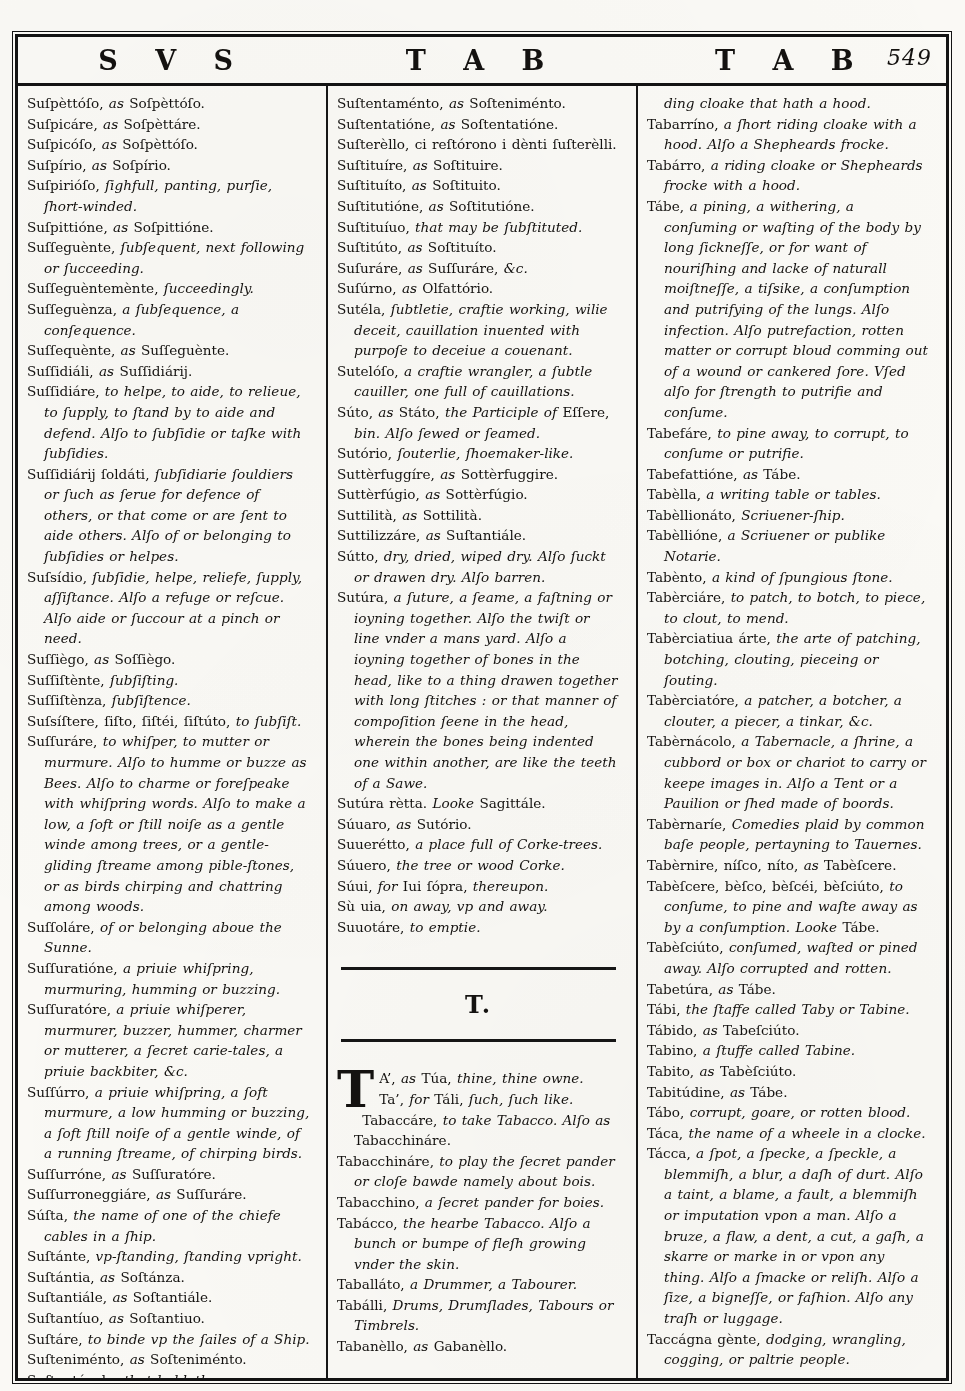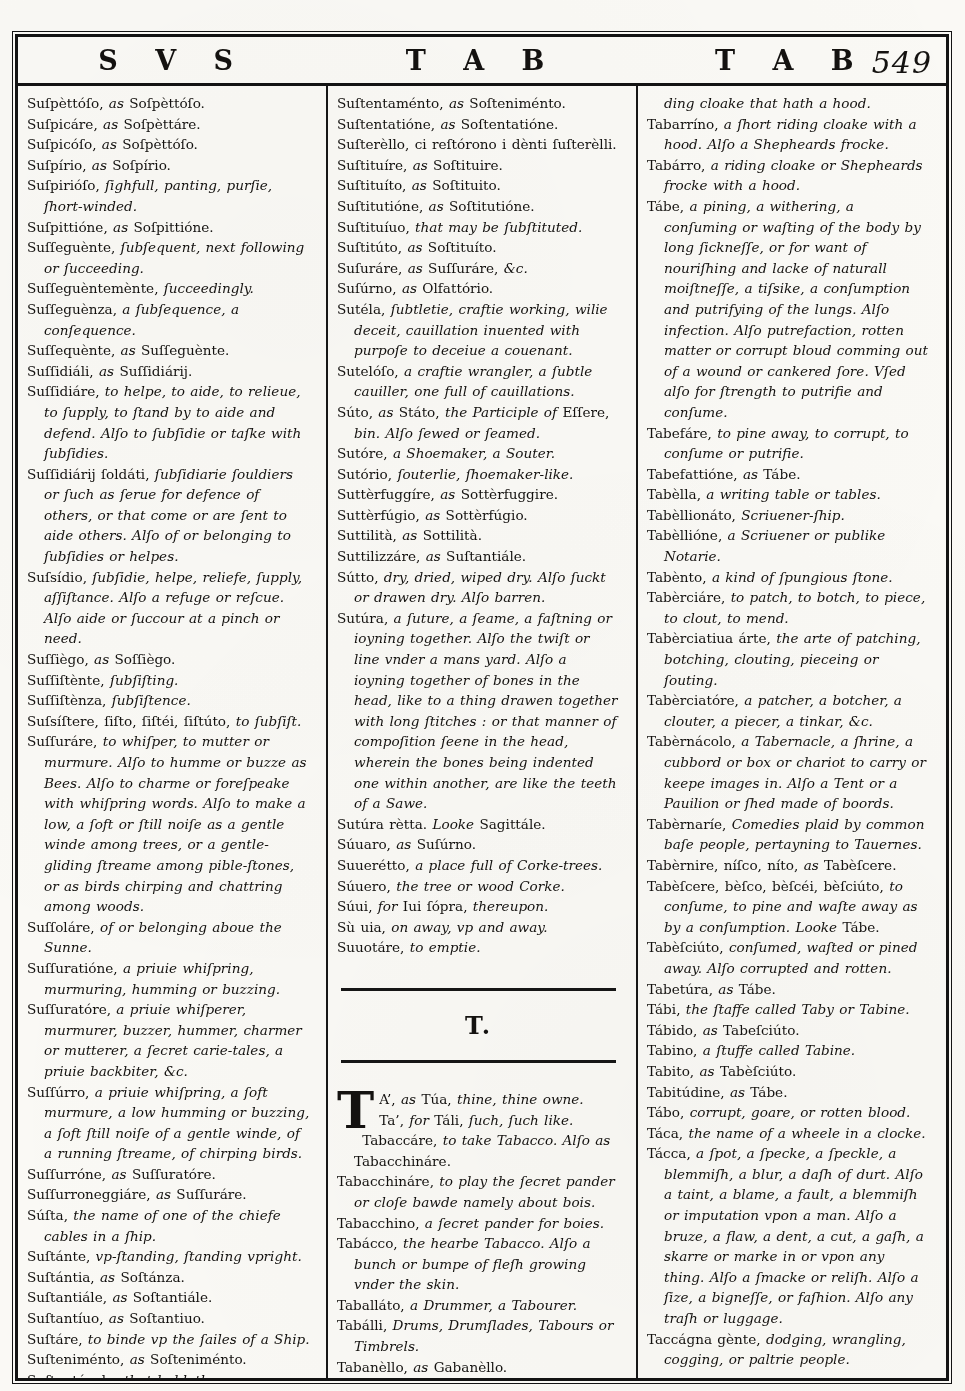--- a/index.html
+++ b/index.html
@@ -34,21 +34,21 @@
   }
   .running-header .htitle {
     flex:1 1 0;
     text-align:center;
     font-size:27px;
     letter-spacing:14px;
     font-weight:bold;
   }
   .running-header .pageno {
     position:absolute; right:14px; top:8px;
-    font-size:30px;
+    font-size:22px;
     font-style:italic;
     letter-spacing:1px;
   }
   .body-cols {
     position:absolute; left:0; right:0; top:49px; bottom:0;
     display:flex;
   }
   .col {
     flex:1 1 0;
     padding:7px 16px 4px 9px;
@@ -139,30 +139,29 @@
           <p class="entry"><span class="rm">Suſtituíre, </span><span class="it">as </span><span class="rm">Soſtituire.</span></p>
           <p class="entry"><span class="rm">Suſtituíto, </span><span class="it">as </span><span class="rm">Soſtituito.</span></p>
           <p class="entry"><span class="rm">Suſtitutióne, </span><span class="it">as </span><span class="rm">Soſtitutióne.</span></p>
           <p class="entry"><span class="rm">Suſtituíuo, </span><span class="it">that may be ſubſtituted.</span></p>
           <p class="entry"><span class="rm">Suſtitúto, </span><span class="it">as </span><span class="rm">Soſtituíto.</span></p>
           <p class="entry"><span class="rm">Suſuráre, </span><span class="it">as </span><span class="rm">Suſſuráre, </span><span class="it">&amp;c.</span></p>
           <p class="entry"><span class="rm">Suſúrno, </span><span class="it">as </span><span class="rm">Olfattório.</span></p>
           <p class="entry"><span class="rm">Sutéla, </span><span class="it">ſubtletie, craftie working, wilie deceit, cauillation inuented with purpoſe to deceiue a couenant.</span></p>
           <p class="entry"><span class="rm">Sutelóſo, </span><span class="it">a craftie wrangler, a ſubtle cauiller, one full of cauillations.</span></p>
           <p class="entry"><span class="rm">Súto, </span><span class="it">as </span><span class="rm">Státo, </span><span class="it">the Participle of </span><span class="rm">Eſſere, </span><span class="it">bin. Alſo ſewed or ſeamed.</span></p>
-          <p class="entry"><span class="rm">Sutóre, </span><span class="it">a Shoemaker, a Souter.</span></p>
           <p class="entry"><span class="rm">Sutório, </span><span class="it">ſouterlie, ſhoemaker-like.</span></p>
           <p class="entry"><span class="rm">Suttèrfuggíre, </span><span class="it">as </span><span class="rm">Sottèrfuggire.</span></p>
           <p class="entry"><span class="rm">Suttèrfúgio, </span><span class="it">as </span><span class="rm">Sottèrfúgio.</span></p>
           <p class="entry"><span class="rm">Suttilità, </span><span class="it">as </span><span class="rm">Sottilità.</span></p>
           <p class="entry"><span class="rm">Suttilizzáre, </span><span class="it">as </span><span class="rm">Suſtantiále.</span></p>
           <p class="entry"><span class="rm">Sútto, </span><span class="it">dry, dried, wiped dry. Alſo ſuckt or drawen dry. Alſo barren.</span></p>
           <p class="entry"><span class="rm">Sutúra, </span><span class="it">a ſuture, a ſeame, a faſtning or ioyning together. Alſo the twiſt or line vnder a mans yard. Alſo a ioyning together of bones in the head, like to a thing drawen together with long ſtitches : or that manner of compoſition ſeene in the head, wherein the bones being indented one within another, are like the teeth of a Sawe.</span></p>
           <p class="entry"><span class="rm">Sutúra rètta. </span><span class="it">Looke </span><span class="rm">Sagittále.</span></p>
-          <p class="entry"><span class="rm">Súuaro, </span><span class="it">as </span><span class="rm">Suſúrno.</span></p>
+          <p class="entry"><span class="rm">Súuaro, </span><span class="it">as </span><span class="rm">Sutório.</span></p>
           <p class="entry"><span class="rm">Suuerétto, </span><span class="it">a place full of Corke-trees.</span></p>
           <p class="entry"><span class="rm">Súuero, </span><span class="it">the tree or wood Corke.</span></p>
           <p class="entry"><span class="rm">Súui, </span><span class="it">for </span><span class="rm">Iui ſópra, </span><span class="it">thereupon.</span></p>
           <p class="entry"><span class="rm">Sù uia, </span><span class="it">on away, vp and away.</span></p>
           <p class="entry"><span class="rm">Suuotáre, </span><span class="it">to emptie.</span></p>
           <div class="section-divider"><span class="section-letter">T.</span></div>
           <p class="entry dc-first"><span class="dropcap">T</span><span class="rm">A’, </span><span class="it">as </span><span class="rm">Túa, </span><span class="it">thine, thine owne.</span></p>
           <p class="entry dc-first"><span class="rm">Ta’, </span><span class="it">for </span><span class="rm">Táli, </span><span class="it">ſuch, ſuch like.</span></p>
           <p class="entry"><span class="rm">Tabaccáre, </span><span class="it">to take Tabacco. Alſo as </span><span class="rm">Tabacchináre.</span></p>
           <p class="entry"><span class="rm">Tabacchináre, </span><span class="it">to play the ſecret pander or cloſe bawde namely about bois.</span></p>

